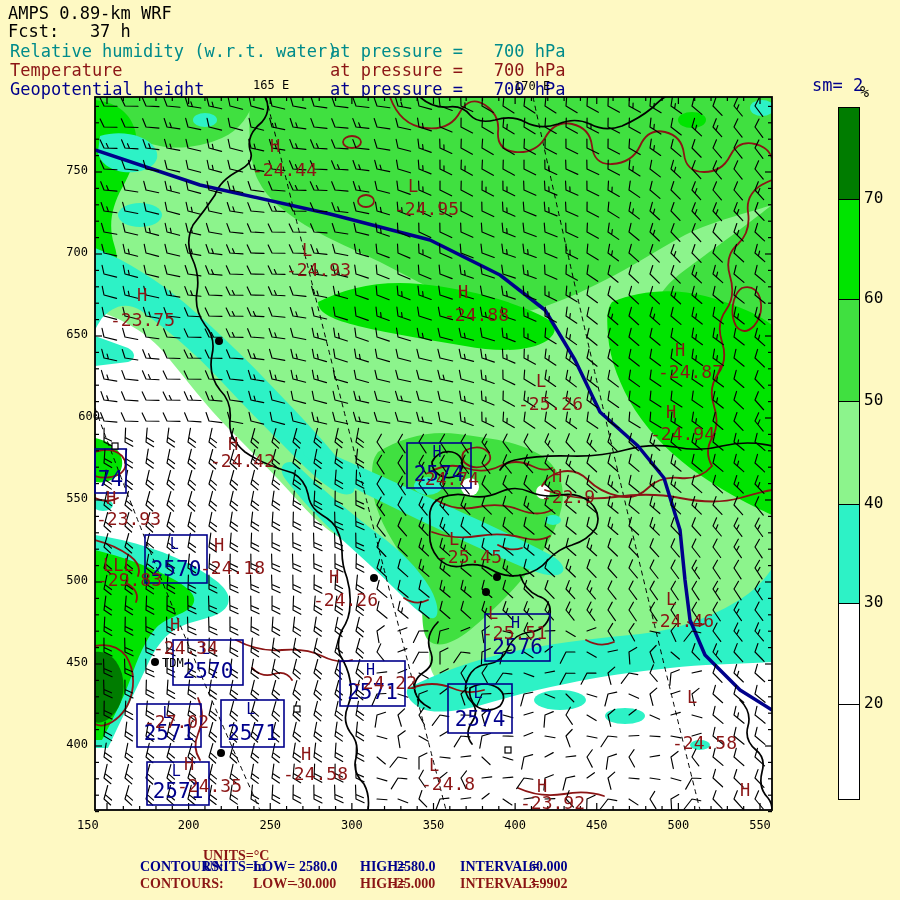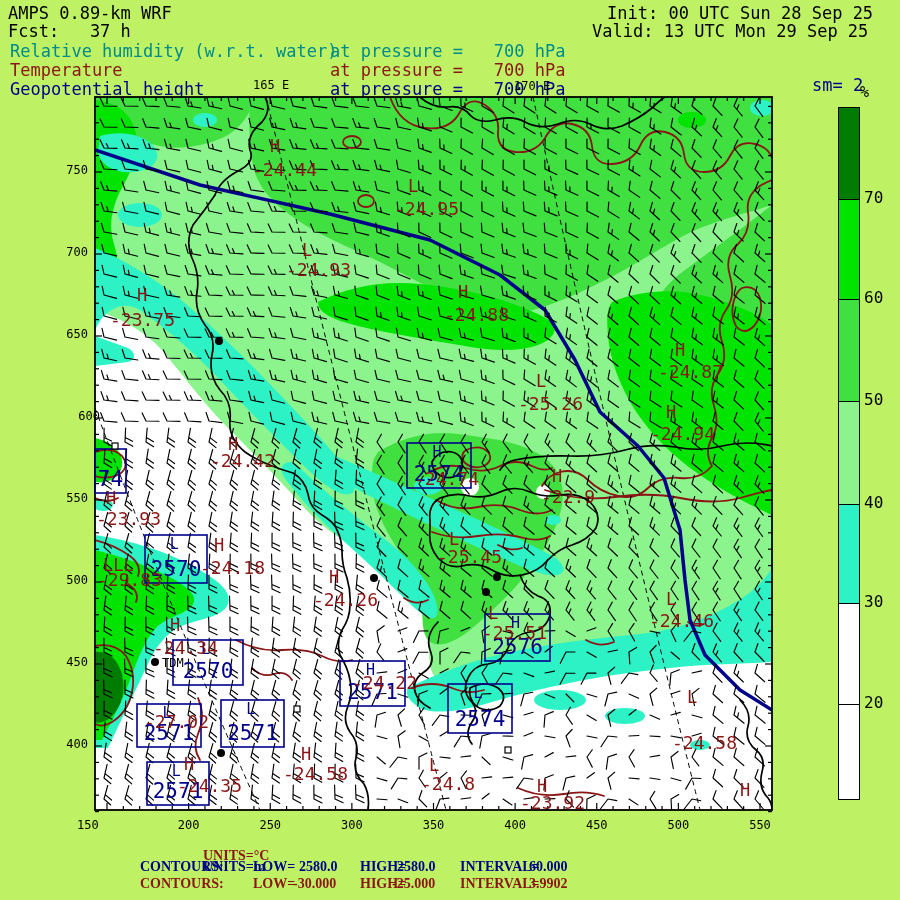--- a/index.html
+++ b/index.html
@@ -1,35 +1,33 @@
 <!DOCTYPE html>
 <html><head>
 <meta charset="utf-8">
 <style>
   html,body{margin:0;padding:0;background:#fff;}
-  .fig{position:relative;width:900px;height:900px;background:#bef264;overflow:hidden;
+  .fig{position:relative;width:900px;height:900px;background:#fef9c3;overflow:hidden;
        font-family:"DejaVu Sans Mono","Liberation Mono",monospace;}
   .abs{position:absolute;white-space:pre;}
   .hdr{font-size:17px;line-height:18px;color:#000;}
   .axlab{font-size:12px;color:#000;}
   .cbarlab{font-size:16px;color:#000;}
   .ftr{font-family:"Liberation Serif","DejaVu Serif",serif;font-weight:bold;font-size:14px;}
   svg text{font-family:"DejaVu Sans Mono","Liberation Mono",monospace;}
   #cbar{position:absolute;left:838px;top:107px;width:20px;height:691px;border:1px solid #000;box-sizing:content-box;}
   #cbar .seg{width:100%;}
 </style>
 </head>
 <body>
 
 <div class="fig">
 
   <div class="abs hdr" style="left:8px;top:4px;">AMPS 0.89-km WRF</div>
   <div class="abs hdr" style="left:8px;top:22px;">Fcst:   37 h</div>
-  <div class="abs hdr" style="left:607px;top:4px;">Init: 00 UTC Sun 28 Sep 25</div>
-  <div class="abs hdr" style="left:592px;top:22px;">Valid: 13 UTC Mon 29 Sep 25</div>
   <div id="fields">
       <div class="abs hdr" style="left: 10px; top: 42px; color: rgb(0, 139, 139);">Relative humidity (w.r.t. water)</div>
       <div class="abs hdr" style="left: 330px; top: 42px; color: rgb(0, 139, 139);">at pressure =   700 hPa</div>
       <div class="abs hdr" style="left: 10px; top: 61px; color: rgb(139, 21, 21);">Temperature</div>
       <div class="abs hdr" style="left: 330px; top: 61px; color: rgb(139, 21, 21);">at pressure =   700 hPa</div>
       <div class="abs hdr" style="left: 10px; top: 80px; color: rgb(0, 0, 139);">Geopotential height</div>
       <div class="abs hdr" style="left: 330px; top: 80px; color: rgb(0, 0, 139);">at pressure =   700 hPa</div>
     </div>
   <div class="abs hdr" style="left:812px;top:76px;color:#00008b;">sm= 2</div>
   <div class="abs" style="left:860px;top:83px;font-size:15px;color:#000;">%</div>

